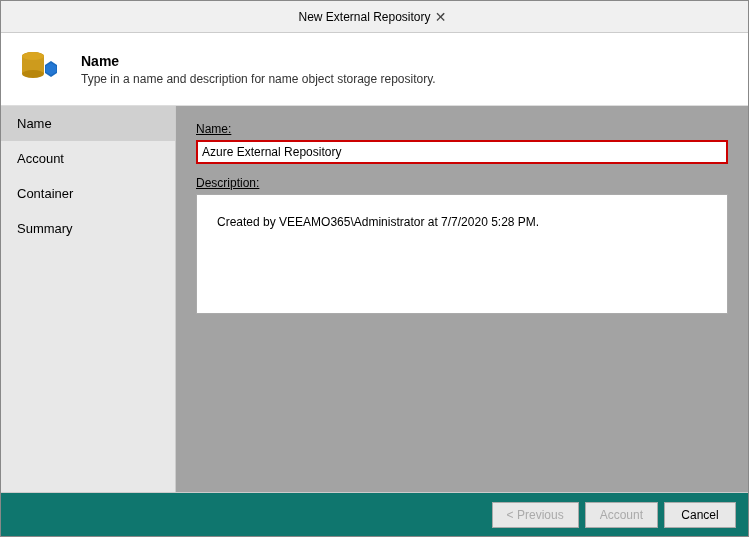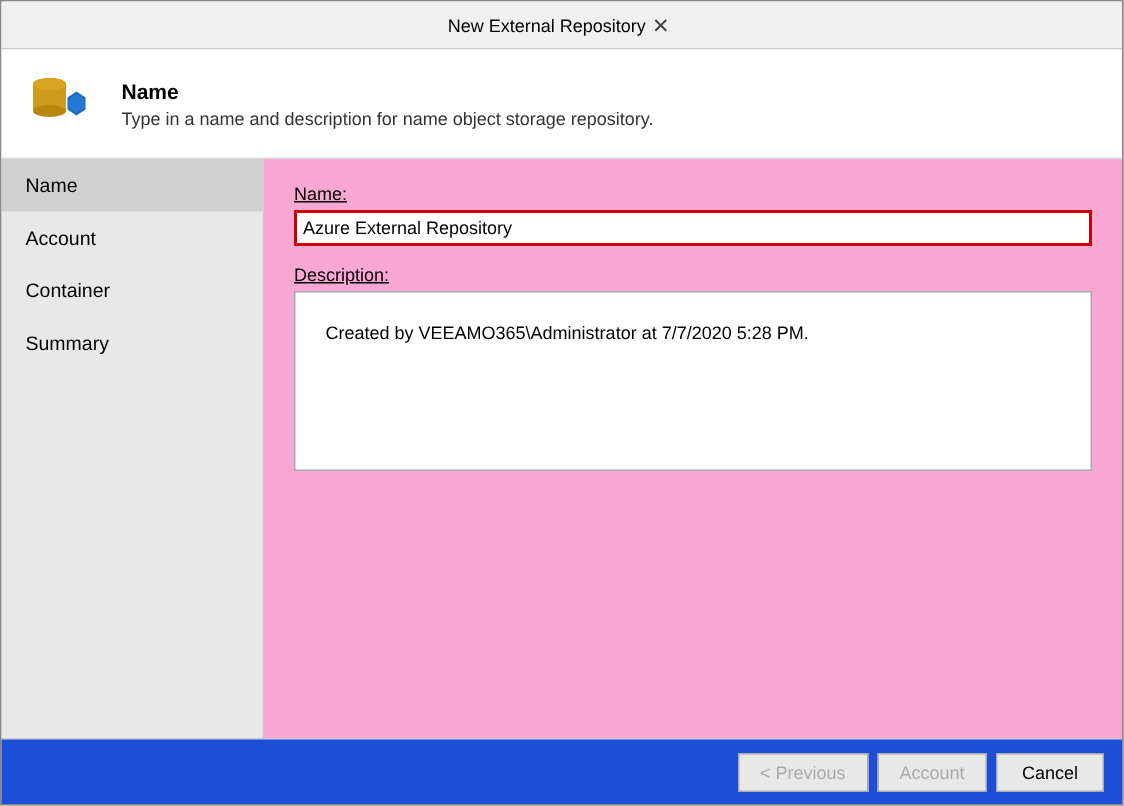--- a/index.html
+++ b/index.html
@@ -110,21 +110,21 @@
       border-bottom: none;
     }
 
     .sidebar-item.active {
       background: #d0d0d0;
     }
 
     .main-panel {
       flex: 1;
       padding: 16px 20px;
-      background: #f9a8d4;
+      background: #a3a3a3;
       overflow-y: auto;
     }
 
     .field-group {
       margin-bottom: 12px;
     }
 
     .field-label {
       font-size: 12px;
       color: #000;
@@ -152,21 +152,21 @@
       padding: 20px;
       border: 1px solid #aaa;
       background: #fff;
       font-size: 12px;
       resize: none;
       outline: none;
       vertical-align: top;
     }
 
     .footer {
-      background: #1d4ed8;
+      background: #0f766e;
       border-top: 1px solid #ccc;
       padding: 8px 12px;
       display: flex;
       align-items: center;
       justify-content: flex-end;
       gap: 6px;
       height: 44px;
     }
 
     .footer-btn {

